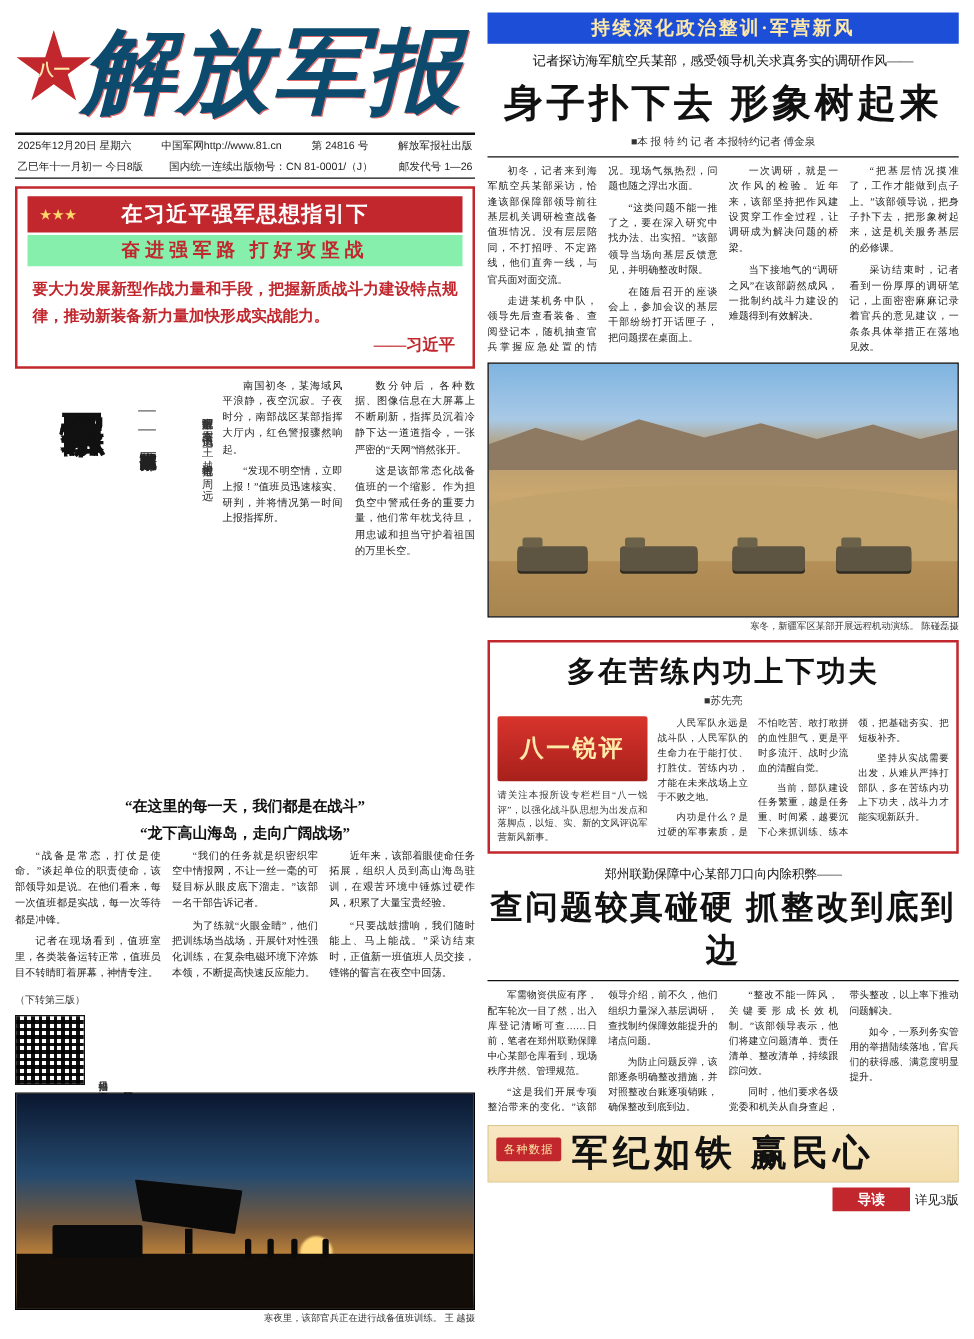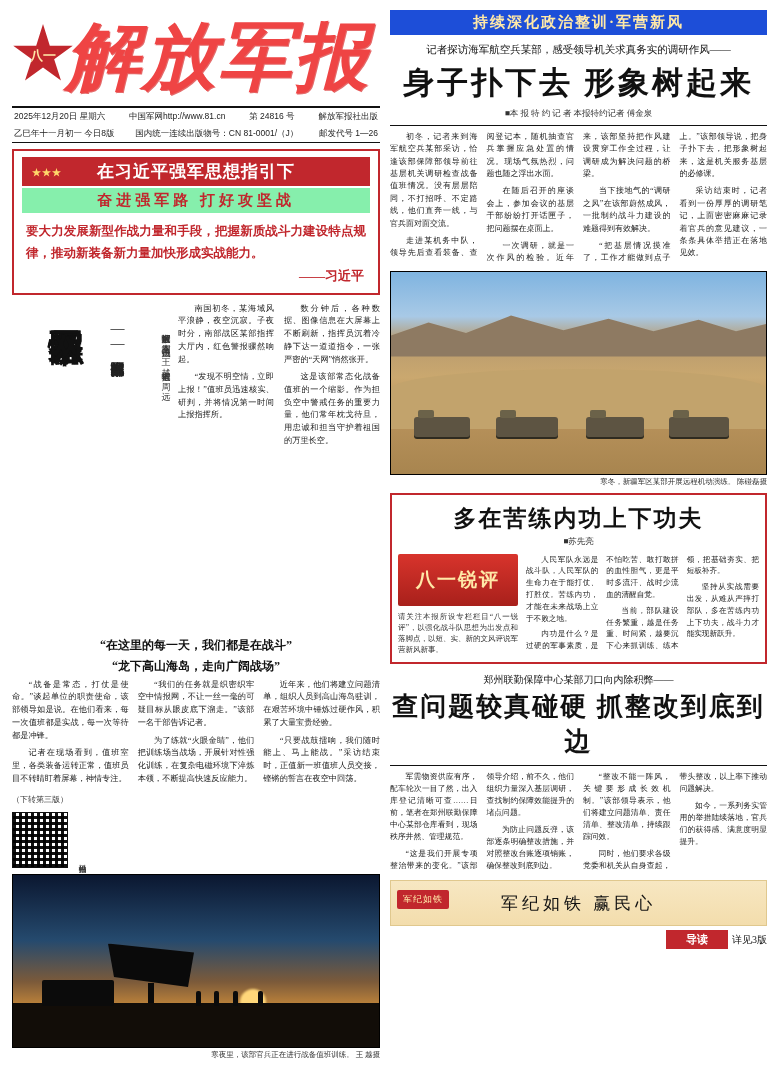--- a/index.html
+++ b/index.html
@@ -7,21 +7,21 @@
   .page{position:relative;width:779px;height:1071px;box-sizing:border-box;padding:10px 12px 8px 12px;background:#fff;}
   .hr-thin{height:1px;background:#111;}
 
   
   .top{display:flex;gap:10px;}
   .left-col{width:368px;flex:0 0 368px;}
   .right-col{flex:1;}
 
   
   .masthead{position:relative;height:92px;margin-top:2px;}
-  .mh-title{position:absolute;left:54px;top:-4px;font-family:"Liberation Serif",serif;font-size:74px;font-weight:700;color:#ef4444;letter-spacing:2px;font-style:italic;white-space:nowrap;
+  .mh-title{position:absolute;left:54px;top:-4px;font-family:"Liberation Serif",serif;font-size:74px;font-weight:700;color:#0c4a6e;letter-spacing:2px;font-style:italic;white-space:nowrap;
     text-shadow:1px 1px 0 #e46b6b;}
   .star-badge{position:absolute;left:0px;top:12px;width:64px;height:62px;}
   .star-shape{width:62px;height:62px;background:#c1272d;clip-path:polygon(50% 0%,61% 35%,98% 35%,68% 57%,79% 91%,50% 70%,21% 91%,32% 57%,2% 35%,39% 35%);position:relative;}
   .star-shape span{position:absolute;left:50%;top:52%;transform:translate(-50%,-50%);color:#ffe7a8;font-size:13px;font-weight:700;font-family:"Liberation Serif",serif;}
   .mh-rule1{margin-top:2px;height:2px;background:#111;}
   .mh-meta{display:flex;justify-content:space-between;align-items:center;font-size:8.5px;color:#222;padding:3px 2px 2px 2px;font-family:"Liberation Sans",sans-serif;}
   .mh-meta div{white-space:nowrap;}
   .mh-meta .c{letter-spacing:0px;}
   .mh-rule2{height:1px;background:#111;}
 
@@ -92,21 +92,21 @@
   .by-cols{flex:1;columns:3;column-gap:8px;font-size:7.6px;line-height:1.55;text-align:justify;color:#222;}
   .by-cols p{margin:0 0 4px 0;text-indent:2em;}
 
   .r2-kicker{font-size:10px;text-align:center;margin:9px 0 2px 0;}
   .r2-headline{font-size:26px;font-weight:700;text-align:center;letter-spacing:2px;margin:2px 0 6px 0;}
   .r2-cols{columns:4;column-gap:9px;font-size:7.8px;line-height:1.55;text-align:justify;color:#222;}
   .r2-cols p{margin:0 0 5px 0;text-indent:2em;}
 
   .bottom-banner{margin-top:8px;background:linear-gradient(#f7e7c2,#f3ddac);border:1px solid #e0c88e;height:44px;position:relative;display:flex;align-items:center;justify-content:center;}
   .bb-badge{position:absolute;left:6px;top:9px;background:#c1272d;color:#ffe9a8;font-size:9px;padding:3px 6px;border-radius:2px;letter-spacing:1px;}
-  .bb-text{font-size:17px;font-weight:400;letter-spacing:4px;color:#111;}
+  .bb-text{font-size:29px;font-weight:700;letter-spacing:4px;color:#111;}
   .guide{display:flex;justify-content:flex-end;align-items:center;gap:4px;margin-top:4px;}
   .guide .tag{background:#c1272d;color:#fff;font-size:11px;font-weight:700;padding:2px 20px;}
   .guide .txt{font-size:10px;color:#111;}
 </style>
 </head>
 <body>
 
 <div class="page">
 
   <div class="top">
@@ -161,21 +161,21 @@
         </div>
       </div>
 
       <div class="sub-head">“在这里的每一天，我们都是在战斗”</div>
       <div class="sub-head">“龙下高山海岛，走向广阔战场”</div>
       <div class="small-cols">
         <p>“战备是常态，打仗是使命。”谈起单位的职责使命，该部领导如是说。在他们看来，每一次值班都是实战，每一次等待都是冲锋。</p>
         <p>记者在现场看到，值班室里，各类装备运转正常，值班员目不转睛盯着屏幕，神情专注。</p>
         <p>“我们的任务就是织密织牢空中情报网，不让一丝一毫的可疑目标从眼皮底下溜走。”该部一名干部告诉记者。</p>
         <p>为了练就“火眼金睛”，他们把训练场当战场，开展针对性强化训练，在复杂电磁环境下淬炼本领，不断提高快速反应能力。</p>
-        <p>近年来，他们将建立问题清单，组织人员到高山海岛驻训，在艰苦环境中锤炼过硬作风，积累了大量宝贵经验。</p>
+        <p>近年来，该部着眼使命任务拓展，组织人员到高山海岛驻训，在艰苦环境中锤炼过硬作风，积累了大量宝贵经验。</p>
         <p>“只要战鼓擂响，我们随时能上、马上能战。”采访结束时，正值新一班值班人员交接，铿锵的誓言在夜空中回荡。</p>
       </div>
 
       <div class="next-note">（下转第三版）</div>
 
       <div class="qr-row">
         <div class="qr"></div>
         <div class="qr-cap">扫描二维码 看更多内容</div>
         <div class="qr-cap">解放军报客户端</div>
       </div>
@@ -199,20 +199,21 @@
     <div class="right-col">
 
       <div class="rb-banner">持续深化政治整训·军营新风</div>
       <div class="r-kicker">记者探访海军航空兵某部，感受领导机关求真务实的调研作风——</div>
       <div class="r-headline">身子扑下去   形象树起来</div>
       <div class="r-byline">■本  报  特  约  记  者    本报特约记者    傅金泉</div>
       <div class="hr-thin"></div>
       <div class="r-cols" style="margin-top:5px;">
         <p>初冬，记者来到海军航空兵某部采访，恰逢该部保障部领导前往基层机关调研检查战备值班情况。没有层层陪同，不打招呼、不定路线，他们直奔一线，与官兵面对面交流。</p>
         <p>走进某机务中队，领导先后查看装备、查阅登记本，随机抽查官兵掌握应急处置的情况。现场气氛热烈，问题也随之浮出水面。</p>
+        <p>“这类问题不能一推了之，要在深入研究中找办法、出实招。”该部领导当场向基层反馈意见，并明确整改时限。</p>
         <p>在随后召开的座谈会上，参加会议的基层干部纷纷打开话匣子，把问题摆在桌面上。</p>
         <p>一次调研，就是一次作风的检验。近年来，该部坚持把作风建设贯穿工作全过程，让调研成为解决问题的桥梁。</p>
         <p>当下接地气的“调研之风”在该部蔚然成风，一批制约战斗力建设的难题得到有效解决。</p>
         <p>“把基层情况摸准了，工作才能做到点子上。”该部领导说，把身子扑下去，把形象树起来，这是机关服务基层的必修课。</p>
         <p>采访结束时，记者看到一份厚厚的调研笔记，上面密密麻麻记录着官兵的意见建议，一条条具体举措正在落地见效。</p>
       </div>
 
       <div class="photo-desert">
         <div class="mtn"></div>
         <div class="dune"></div>
@@ -246,21 +247,21 @@
       <div class="r2-cols" style="margin-top:5px;">
         <p>军需物资供应有序，配车轮次一目了然，出入库登记清晰可查……日前，笔者在郑州联勤保障中心某部仓库看到，现场秩序井然、管理规范。</p>
         <p>“这是我们开展专项整治带来的变化。”该部领导介绍，前不久，他们组织力量深入基层调研，查找制约保障效能提升的堵点问题。</p>
         <p>为防止问题反弹，该部逐条明确整改措施，并对照整改台账逐项销账，确保整改到底到边。</p>
         <p>“整改不能一阵风，关键要形成长效机制。”该部领导表示，他们将建立问题清单、责任清单、整改清单，持续跟踪问效。</p>
         <p>同时，他们要求各级党委和机关从自身查起，带头整改，以上率下推动问题解决。</p>
         <p>如今，一系列务实管用的举措陆续落地，官兵们的获得感、满意度明显提升。</p>
       </div>
 
       <div class="bottom-banner">
-        <div class="bb-badge">军纪如铁</div>
+        <div class="bb-badge">各种数据</div>
         <div class="bb-text">军纪如铁 赢民心</div>
       </div>
       <div class="guide">
         <span class="tag">导读</span>
         <span class="txt">详见3版</span>
       </div>
     </div>
   </div>
 </div>
 

